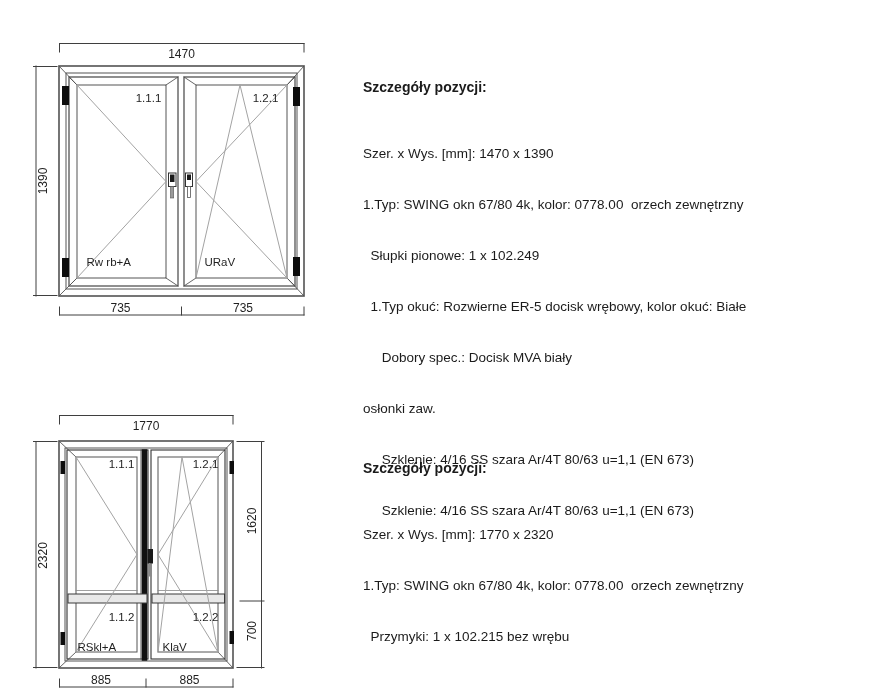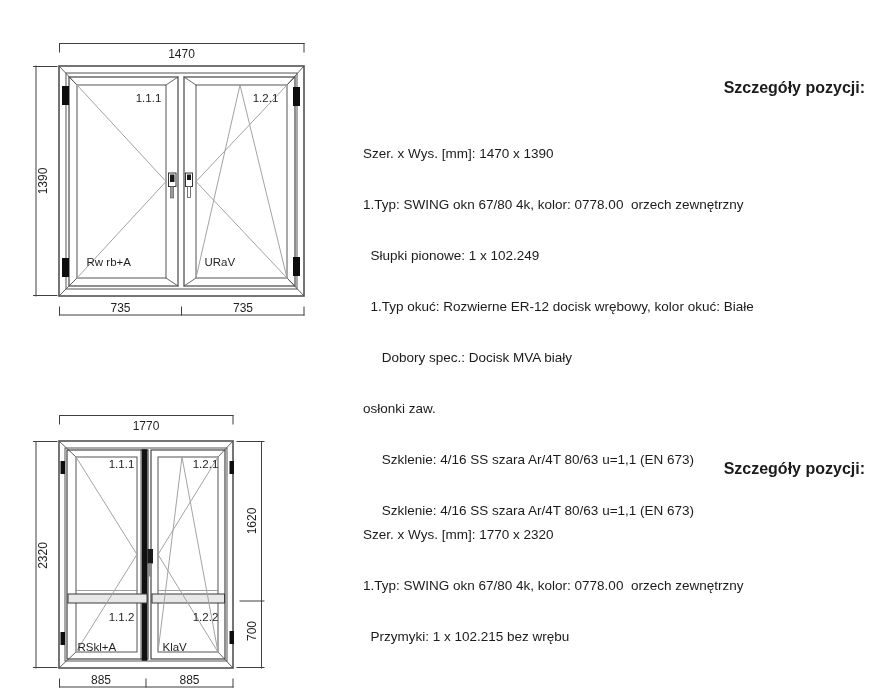--- a/index.html
+++ b/index.html
@@ -9,21 +9,21 @@
   }
   .stage{position:absolute;inset:0;}
   svg{position:absolute;left:0;top:0;}
   svg text{font-family:"Liberation Sans", sans-serif;fill:#1f1f1f;}
   .dimnum{font-size:12px;}
   .fieldlbl{font-size:11.5px;}
   .details{
     position:absolute;left:363px;width:502px;
     font-size:13.5px;line-height:17px;white-space:pre;color:#1b1b1b;
   }
-  .details-title{font-weight:bold;font-size:16px;margin-bottom:15px;text-align:right;}
+  .details-title{font-weight:bold;font-size:14px;margin-bottom:15px;}
   .spec-line{white-space:pre;}
 </style>
 </head>
 <body>
 
 <div class="stage">
 
 <svg width="894" height="700" viewBox="0 0 894 700">
 
   <g stroke-linecap="square">
@@ -197,21 +197,21 @@
     <text class="dimnum" x="101" y="683.5" text-anchor="middle">885</text>
     <text class="dimnum" x="189.5" y="683.5" text-anchor="middle">885</text>
   </g>
 </svg>
 
 <div class="details" style="top:45px;">
   <div class="details-title">Szczegóły pozycji:</div>
   <div class="spec-line">Szer. x Wys. [mm]: 1470 x 1390</div>
   <div class="spec-line">1.Typ: SWING okn 67/80 4k, kolor: 0778.00  orzech zewnętrzny</div>
   <div class="spec-line">  Słupki pionowe: 1 x 102.249</div>
-  <div class="spec-line">  1.Typ okuć: Rozwierne ER-12 docisk wrębowy, kolor okuć: Białe</div>
+  <div class="spec-line">  1.Typ okuć: Rozwierne ER-5 docisk wrębowy, kolor okuć: Białe</div>
   <div class="spec-line">     Dobory spec.: Docisk MVA biały</div>
   <div class="spec-line">osłonki zaw.</div>
   <div class="spec-line">     Szklenie: 4/16 SS szara Ar/4T 80/63 u=1,1 (EN 673)</div>
   <div class="spec-line">     Szklenie: 4/16 SS szara Ar/4T 80/63 u=1,1 (EN 673)</div>
 </div>
 
 <div class="details" style="top:426px;">
   <div class="details-title">Szczegóły pozycji:</div>
   <div class="spec-line">Szer. x Wys. [mm]: 1770 x 2320</div>
   <div class="spec-line">1.Typ: SWING okn 67/80 4k, kolor: 0778.00  orzech zewnętrzny</div>

